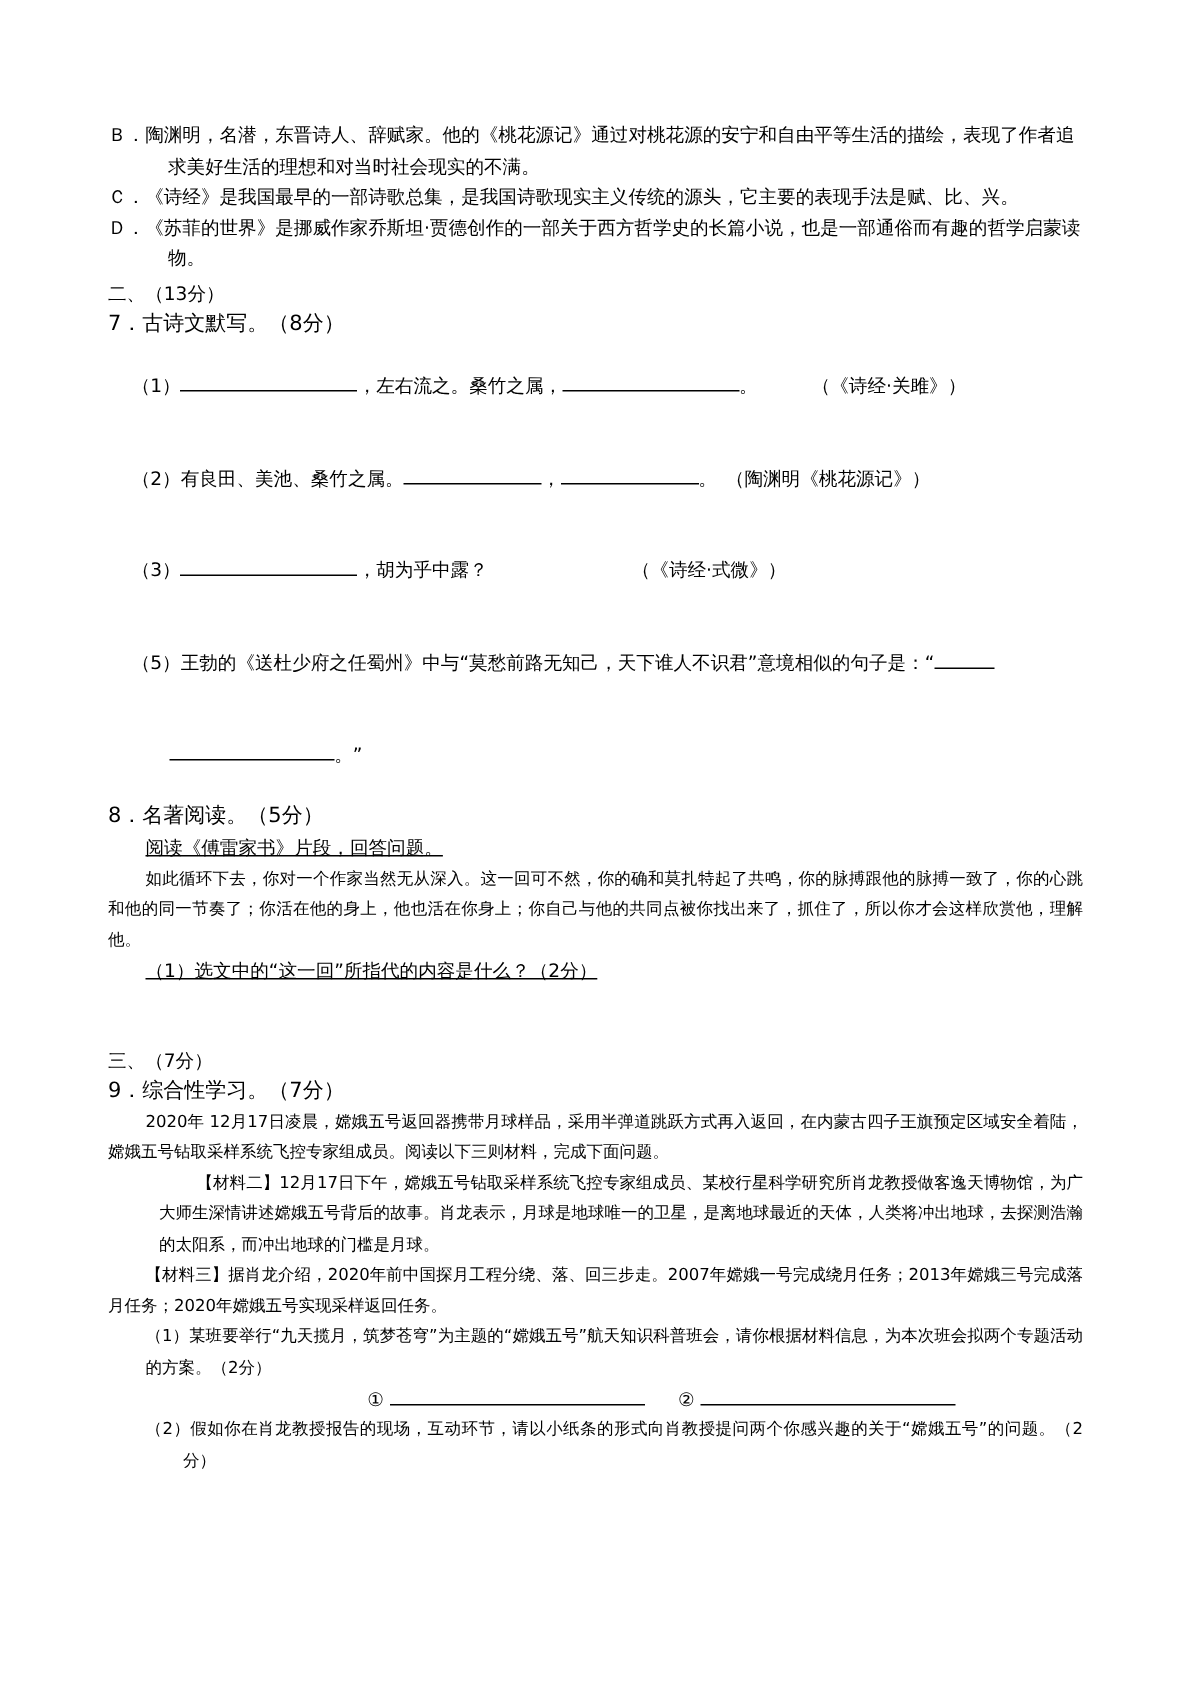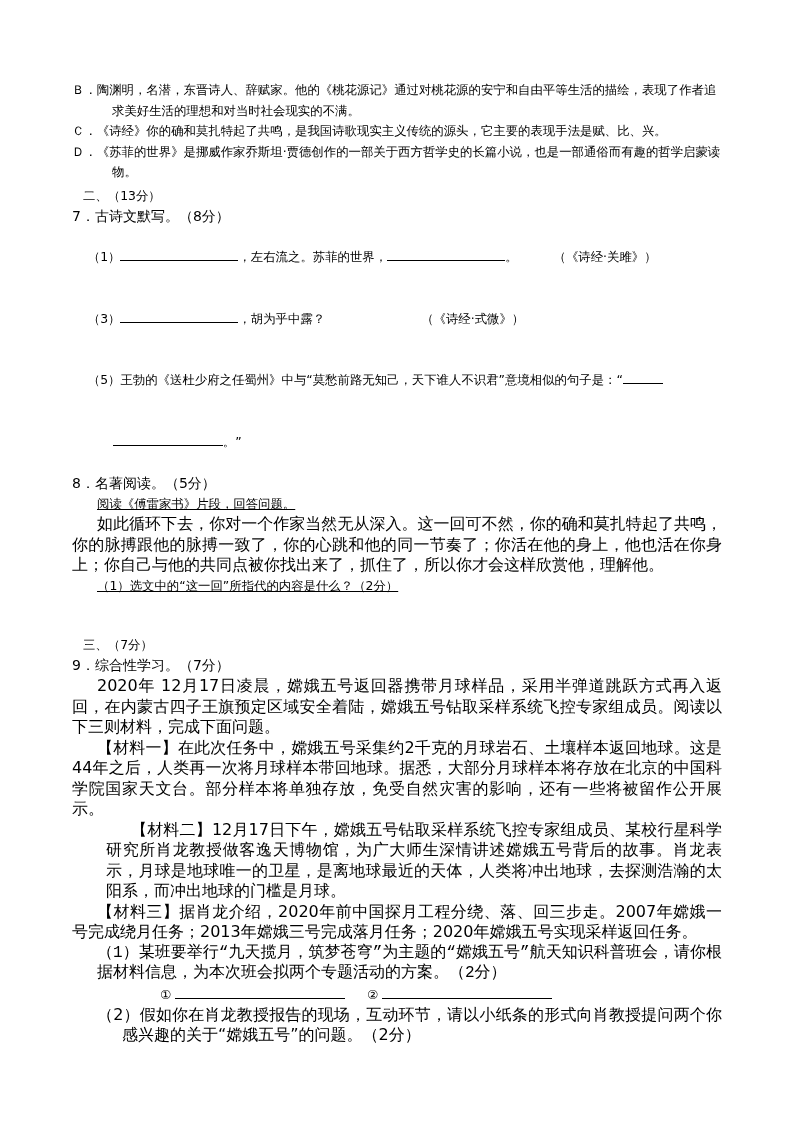--- a/index.html
+++ b/index.html
@@ -32,68 +32,71 @@
   }
   .hang2 {
     padding-left: 40px;
     text-indent: -40px;
   }
   .ind-em { padding-left: 25px; text-decoration: underline; }
   .sec-head {
     font-size: 12.4px;
     line-height: 21px;
     margin-top: 2px;
-    margin-left: 11px;
   }
   .q-head {
     font-size: 14px;
     line-height: 21px;
   }
   .blank-u {
     display: inline-block;
     border-bottom: 1px solid #000;
     height: 12px;
     vertical-align: baseline;
   }
   .gap-md { height: 14px; }
   .gap-lg { height: 22px; }
   .para {
-    font-size: 16px;
+    font-size: 11px;
     line-height: 20.5px;
     text-align: justify;
   }
   .blankline-row {
     font-size: 12.4px;
     line-height: 21px;
     padding-left: 88px;
+    text-align: center;
   }
   .blankline-row .num { margin-right: 4px; }
   .u-long {
     display: inline-block;
     border-bottom: 1px solid #000;
     width: 170px;
     height: 13px;
   }
 </style>
 </head>
 <body>
 
 <div class="page">
 
   <div class="line hang2">Ｂ．陶渊明，名潜，东晋诗人、辞赋家。他的《桃花源记》通过对桃花源的安宁和自由平等生活的描绘，表现了作者追求美好生活的理想和对当时社会现实的不满。</div>
-  <div class="line hang2">Ｃ．《诗经》你的确和莫扎特起了共鸣，是我国诗歌现实主义传统的源头，它主要的表现手法是赋、比、兴。</div>
+  <div class="line hang2">Ｃ．《诗经》是我国最早的一部诗歌总集，是我国诗歌现实主义传统的源头，它主要的表现手法是赋、比、兴。</div>
   <div class="line hang2">Ｄ．《苏菲的世界》是挪威作家乔斯坦·贾德创作的一部关于西方哲学史的长篇小说，也是一部通俗而有趣的哲学启蒙读物。</div>
 
   <div class="sec-head">二、（13分）</div>
   <div class="q-head">7．古诗文默写。（8分）</div>
 
   <div class="line">
-    <span>（1）</span><span class="blank-u" style="width:118px"></span><span>，左右流之。苏菲的世界，</span><span class="blank-u" style="width:118px"></span><span>。</span><span style="display:inline-block;width:36px"></span><span>（《诗经·关雎》）</span>
+    <span>（1）</span><span class="blank-u" style="width:118px"></span><span>，左右流之。桑竹之属，</span><span class="blank-u" style="width:118px"></span><span>。</span><span style="display:inline-block;width:36px"></span><span>（《诗经·关雎》）</span>
   </div>
 
+  <div class="line">
+    <span>（2）</span><span>有良田、美池、桑竹之属。</span><span class="blank-u" style="width:92px"></span><span>，</span><span class="blank-u" style="width:92px"></span><span>。</span><span style="display:inline-block;width:6px"></span><span>（陶渊明《桃花源记》）</span>
+  </div>
 
   <div class="line">
     <span>（3）</span><span class="blank-u" style="width:118px"></span><span>，胡为乎中露？</span><span style="display:inline-block;width:96px"></span><span>（《诗经·式微》）</span>
   </div>
 
 
   <div class="line">
     <span>（5）王勃的《送杜少府之任蜀州》中与“莫愁前路无知己，天下谁人不识君”意境相似的句子是：“</span><span class="blank-u" style="width:40px"></span>
   </div>
   <div class="line">
@@ -106,24 +109,23 @@
   <div class="line ind-em">（1）选文中的“这一回”所指代的内容是什么？（2分）</div>
 
   <div class="gap-md"></div>
 
 
   <div class="gap-lg"></div>
 
   <div class="sec-head">三、（7分）</div>
   <div class="q-head">9．综合性学习。（7分）</div>
   <div class="para" style="text-indent:25px;">2020年   12月17日凌晨，嫦娥五号返回器携带月球样品，采用半弹道跳跃方式再入返回，在内蒙古四子王旗预定区域安全着陆，嫦娥五号钻取采样系统飞控专家组成员。阅读以下三则材料，完成下面问题。</div>
-  <div class="para" style="text-indent:25px;">【材料一】在此次任务中，嫦娥五号采集约2千克的月球岩石、土壤样本返回地球。这是44年之后，人类再一次将月球样本带回地球。据悉，大部分月球样本将存放在北京的中国科学院国家天文台。部分样本将单独存放，免受自然灾害的影响，还有一些将被留作公开展示。</div>
   <div class="para" style="text-indent:25px;margin-left:34px;">【材料二】12月17日下午，嫦娥五号钻取采样系统飞控专家组成员、某校行星科学研究所肖龙教授做客逸天博物馆，为广大师生深情讲述嫦娥五号背后的故事。肖龙表示，月球是地球唯一的卫星，是离地球最近的天体，人类将冲出地球，去探测浩瀚的太阳系，而冲出地球的门槛是月球。</div>
   <div class="para" style="text-indent:25px;">【材料三】据肖龙介绍，2020年前中国探月工程分绕、落、回三步走。2007年嫦娥一号完成绕月任务；2013年嫦娥三号完成落月任务；2020年嫦娥五号实现采样返回任务。</div>
-  <div class="para" style="padding-left:25px;text-indent:0;font-family:Liberation Mono, monospace;">（1）某班要举行“九天揽月，筑梦苍穹”为主题的“嫦娥五号”航天知识科普班会，请你根据材料信息，为本次班会拟两个专题活动的方案。（2分）</div>
+  <div class="para" style="padding-left:25px;text-indent:0;">（1）某班要举行“九天揽月，筑梦苍穹”为主题的“嫦娥五号”航天知识科普班会，请你根据材料信息，为本次班会拟两个专题活动的方案。（2分）</div>
 
   <div class="blankline-row">
     <span class="num">①</span><span class="u-long"></span><span style="display:inline-block;width:22px"></span><span class="num">②</span><span class="u-long"></span>
   </div>
 
   <div class="para" style="padding-left:50px;text-indent:-25px;">（2）假如你在肖龙教授报告的现场，互动环节，请以小纸条的形式向肖教授提问两个你感兴趣的关于“嫦娥五号”的问题。（2分）</div>
 
 </div>
 
 </body></html>

